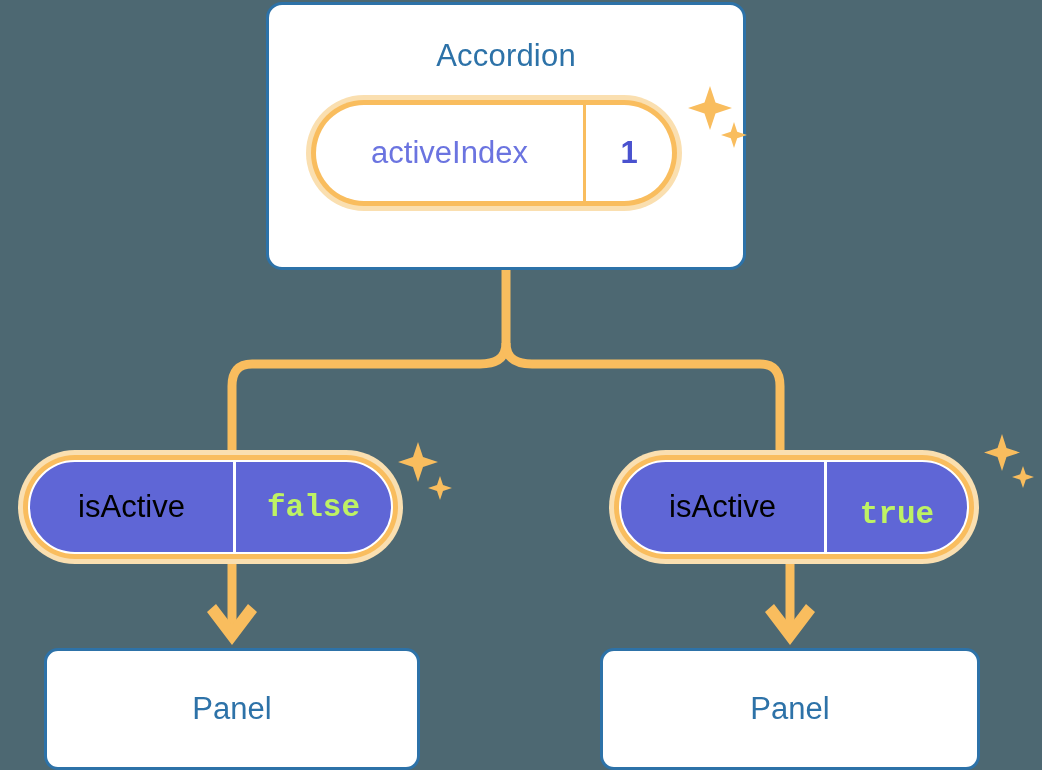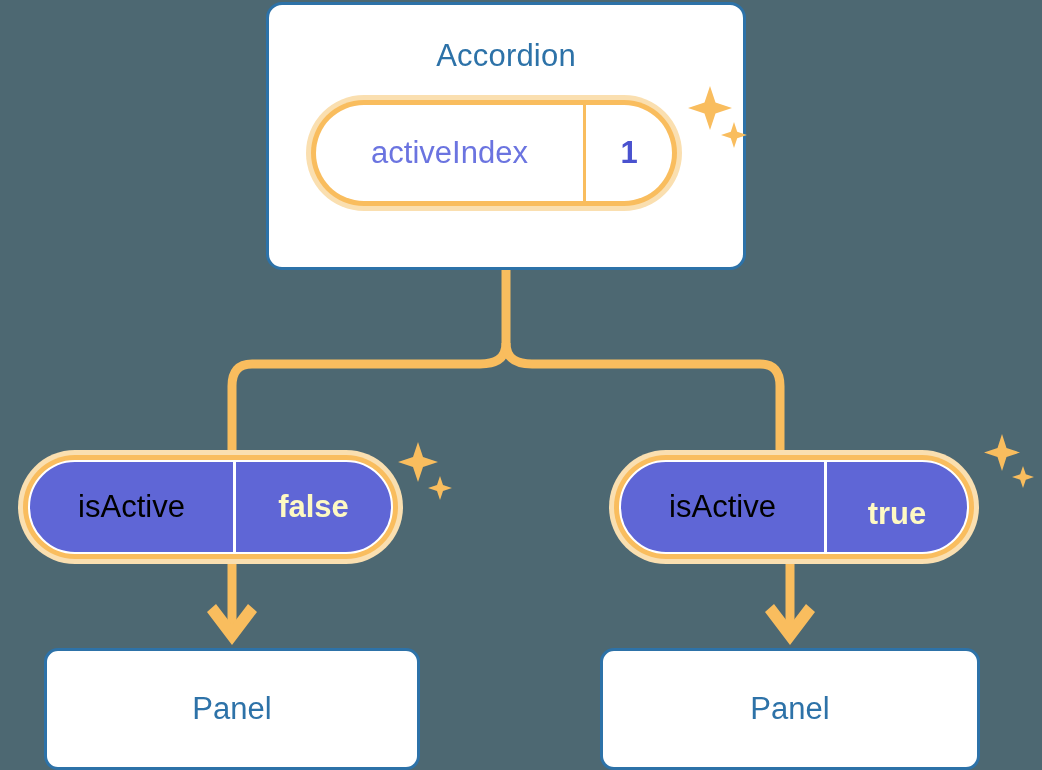--- a/index.html
+++ b/index.html
@@ -134,24 +134,25 @@
     font-weight: 400;
     padding: 0 22px;
   }
   .leaf-pill .pill-divider {
     width: 3px;
     background: #ffffff;
     flex: 0 0 auto;
   }
   .leaf-pill .pill-val {
     display: flex; align-items: center; justify-content: center;
-    color: #fef9c3;
+    color: #bef264;
     font-size: 31px;
     font-weight: 700;
     padding: 0 26px;
+    font-family: Liberation Mono, monospace;
   }
 
   #pill-left  { left: 18px;  top: 450px; }
   #pill-right { left: 609px; top: 450px; }
 
   #pill-left .pill-key  { width: 203px; padding: 0; }
   #pill-left .pill-val  { width: 155px; padding: 0; }
   #pill-right .pill-key { width: 203px; padding: 0; }
   #pill-right .pill-val { width: 140px; padding: 12px; margin-top: 14px; }
 

